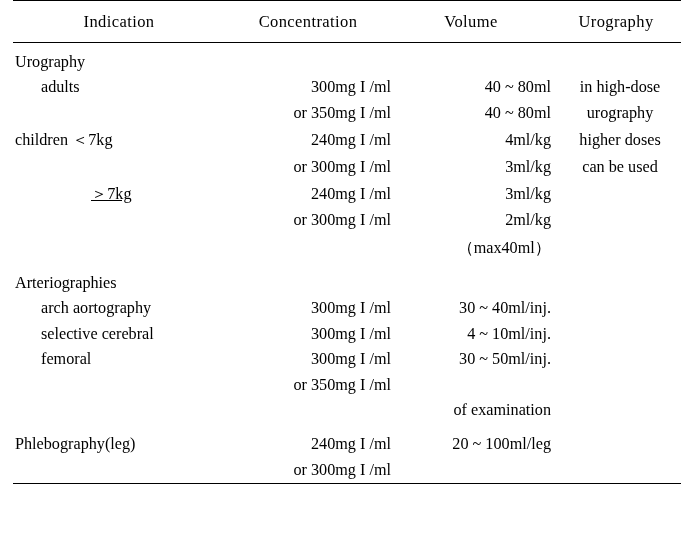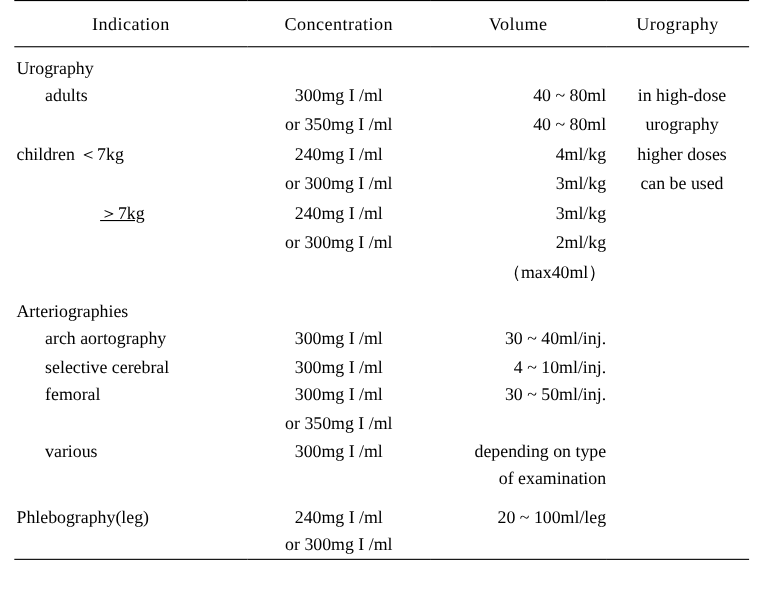--- a/index.html
+++ b/index.html
@@ -45,21 +45,21 @@
   tbody tr.last-rule td {
     border-bottom: 1.6px solid #000;
   }
   tbody td {
     font-size: 16.2px;
     padding: 3.2px 0 3.2px 0;
     vertical-align: baseline;
     white-space: nowrap;
   }
   td.ind { text-align: left; }
-  td.con { text-align: center; }
+  td.con { text-align: right; }
   td.vol { text-align: right; }
   td.com { text-align: center; padding-left: 8px; }
 
   .ind-0 { padding-left: 2px; }
   .ind-1 { padding-left: 28px; }
   .ind-2 { padding-left: 78px; text-decoration: underline; }
 
   tr.spacer td { height: 9px; padding: 0; }
   tr.top-pad td { padding-top: 10px; }
 </style>
@@ -161,26 +161,20 @@
         <td class="vol">30 ~ 50ml/inj.</td>
         <td class="com"></td>
       </tr>
       <tr>
         <td class="ind ind-1"></td>
         <td class="con">or 350mg I /ml</td>
         <td class="vol"></td>
         <td class="com"></td>
       </tr>
       <tr>
-        <td class="ind ind-1">various</td>
-        <td class="con">300mg I /ml</td>
-        <td class="vol">depending on type</td>
-        <td class="com"></td>
-      </tr>
-      <tr>
         <td class="ind ind-1"></td>
         <td class="con"></td>
         <td class="vol">of examination</td>
         <td class="com"></td>
       </tr>
       <tr class="spacer">
         <td></td>
           <td></td>
           <td></td>
           <td></td>

